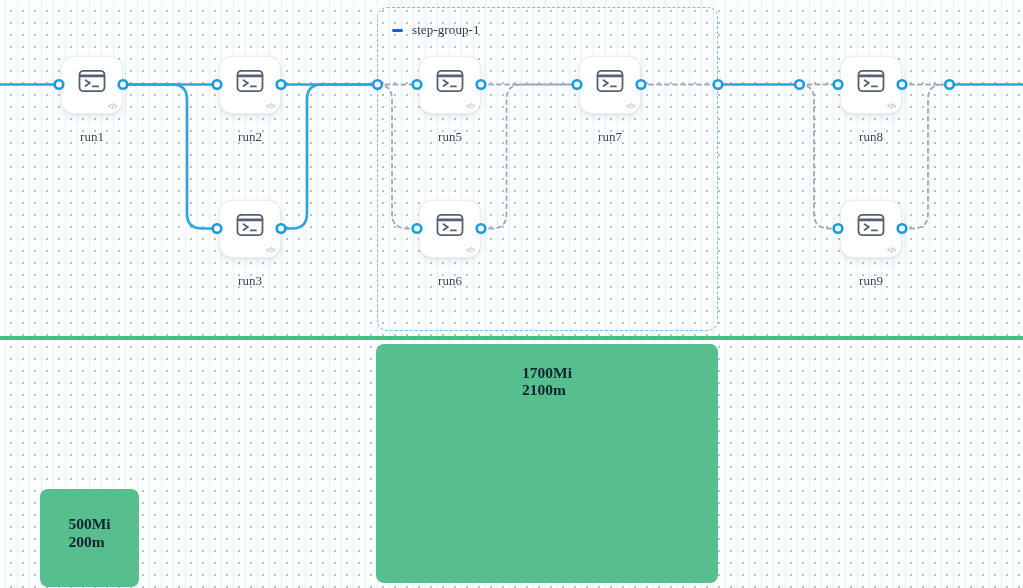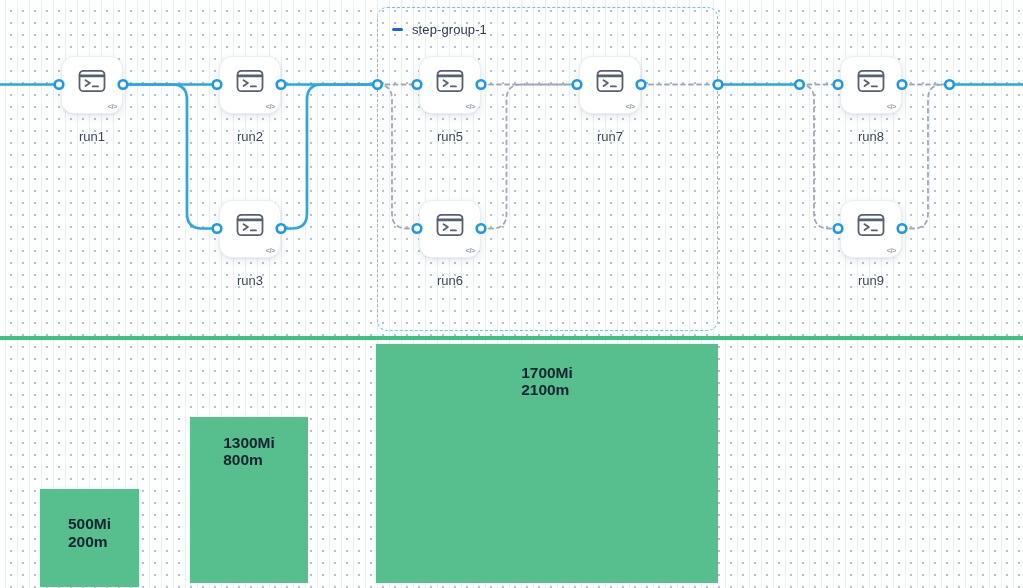--- a/index.html
+++ b/index.html
@@ -1,20 +1,20 @@
 <!DOCTYPE html>
 <html><head>
 <meta charset="utf-8">
 <style>
   html,body{margin:0;padding:0;background:#fff;}
   .canvas{
     position:relative;
     width:1023px;height:588px;
     overflow:hidden;
-    font-family:Liberation Sans, sans-serif;
+    font-family:Liberation Serif, serif;
     background-color:#fdfefe;
     background-image:
       radial-gradient(circle, #b4bfd0 0.9px, rgba(0,0,0,0) 1.3px),
       linear-gradient(to right, rgba(160,205,240,0.28) 1px, rgba(0,0,0,0) 1px);
     background-size:12px 12px,12px 12px;
     background-position:5px 5px,5px 0;
   }
   .layer{position:absolute;left:0;top:0;width:1023px;height:588px;}
   .edges{z-index:2;}
   .portlayer{z-index:5;pointer-events:none;}
@@ -38,21 +38,21 @@
   .node-badge{
     position:absolute;right:5px;bottom:2px;font-size:7.5px;color:#98a1b0;
     font-weight:700;letter-spacing:-0.5px;
   }
   .node-label{
     position:absolute;top:64px;left:50%;transform:translateX(-50%);
     font-size:13px;color:#3b4757;white-space:nowrap;margin-top:8px;
   }
   
   .divider{position:absolute;left:0;top:336px;width:1023px;height:3.5px;background:#3ec183;z-index:2;}
-  .bar{position:absolute;background:#57be8d;border-radius:0;z-index:2;text-align:center;box-sizing:border-box;}
+  .bar{position:absolute;background:#57be8d;border-radius:8px;z-index:2;text-align:center;box-sizing:border-box;}
   .bar-label{display:inline-block;text-align:left;font-size:15.5px;line-height:17.5px;font-weight:700;color:#0f2430;}
   .bar-label span{display:block;}
 </style>
 </head>
 <body>
 
 <div class="canvas">
 
   <div class="stepgroup" style="left:377px;width:341px;">
     <div class="group-header">
@@ -215,26 +215,20 @@
 
   <div class="divider"></div>
 
   <div class="bar" style="left:40px;top:489px;width:99px;height:97.5px;padding-top:26px;">
     <div class="bar-label">
       <span>500Mi</span>
       <span>200m</span>
     </div>
   </div>
 
-  <div class="bar" style="left:190px;top:416.5px;width:118px;height:166.5px;padding-top:17px;">
-    <div class="bar-label">
-      <span>1300Mi</span>
-      <span>800m</span>
-    </div>
-  </div>
 
   <div class="bar" style="left:376px;top:343.5px;width:342px;height:239.5px;padding-top:20px;">
     <div class="bar-label">
       <span>1700Mi</span>
       <span>2100m</span>
     </div>
   </div>
 
 
 </div>

